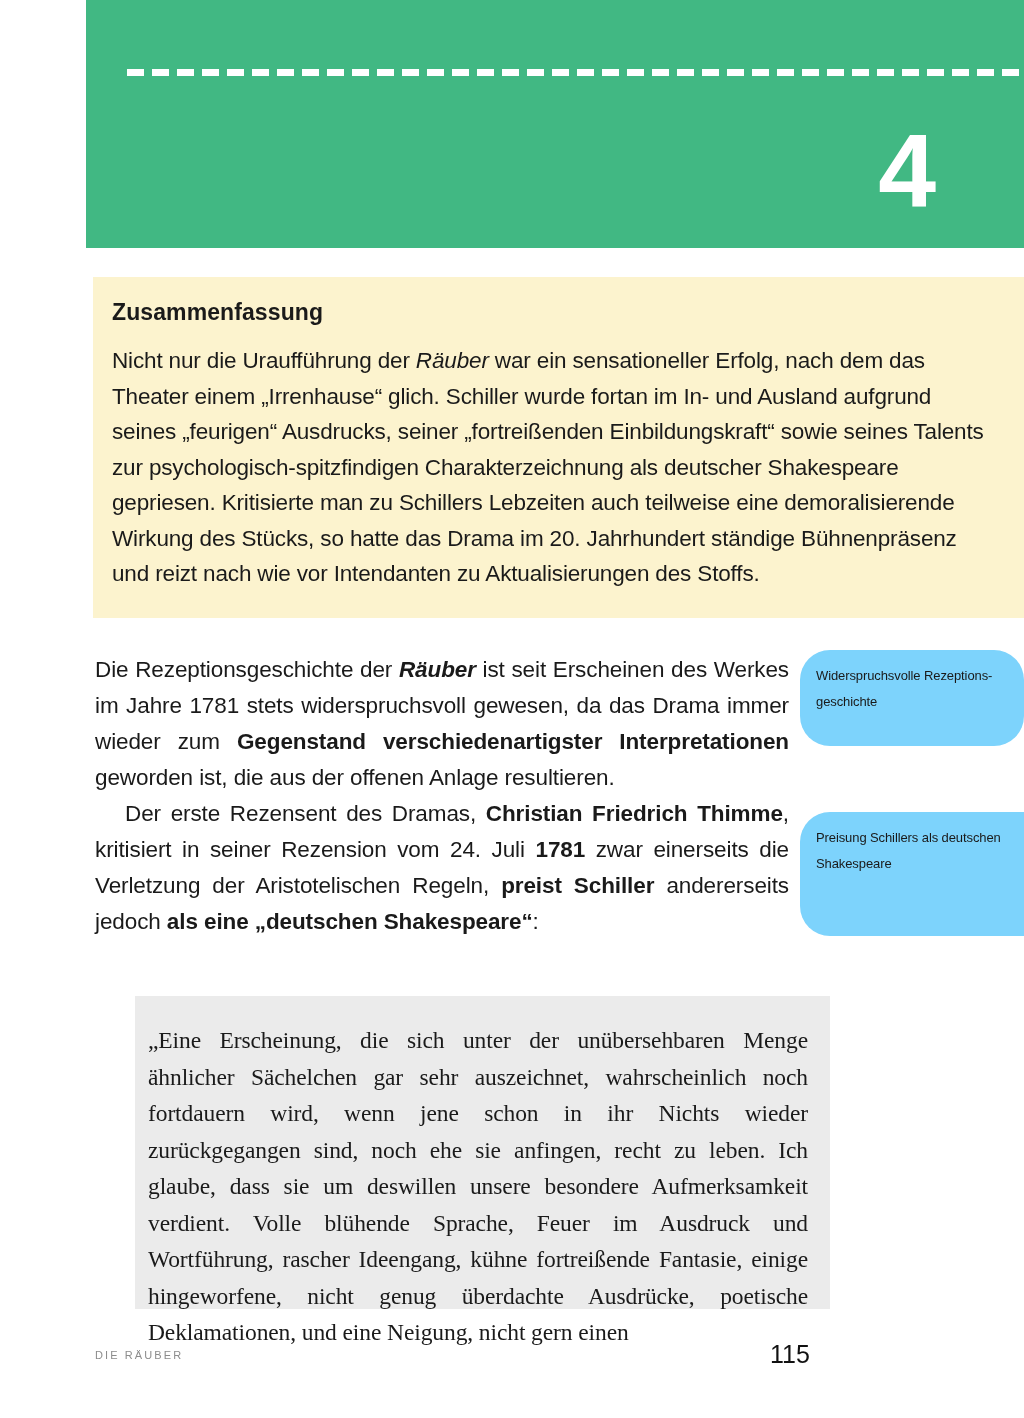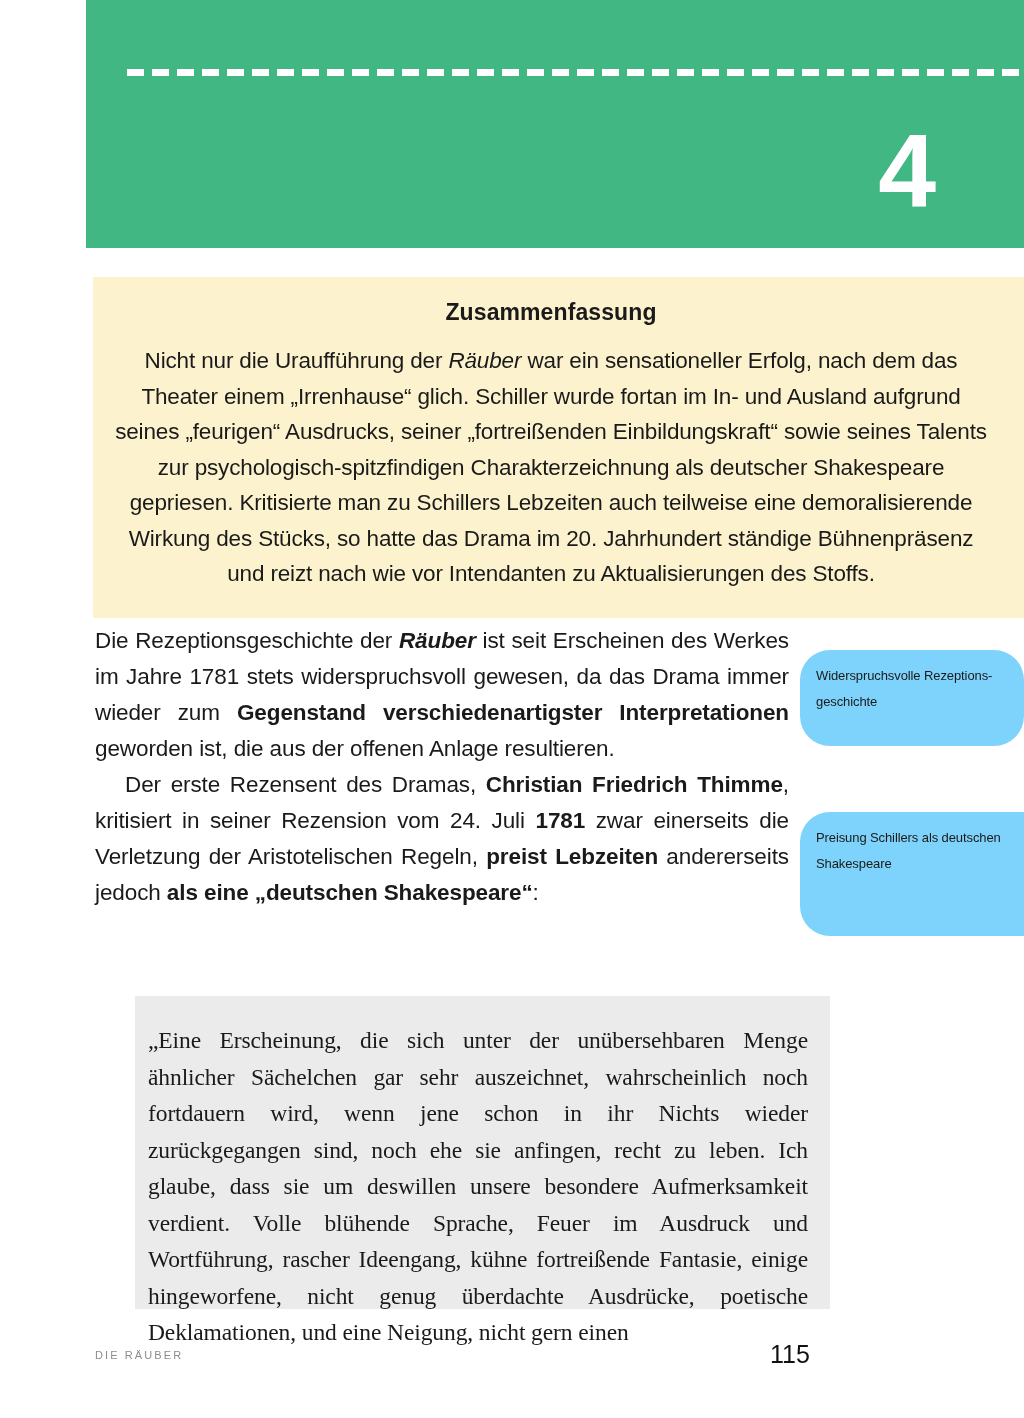--- a/index.html
+++ b/index.html
@@ -65,21 +65,20 @@
   
   .summary-box {
     position: absolute;
     left: 93px;
     top: 277px;
     width: 931px;
     height: 341px;
     background: #fcf3ce;
     box-sizing: border-box;
     padding: 22px 34px 18px 19px;
-    text-align: center;
   }
   .summary-title {
     font-family: "Liberation Sans", sans-serif;
     font-size: 23px;
     font-weight: 700;
     color: #1a1a1a;
     margin: 0 0 17px 0;
     letter-spacing: 0.1px;
   }
   .summary-text {
@@ -90,21 +89,21 @@
     line-height: 35.5px;
     margin: 0;
     letter-spacing: -0.15px;
   }
   .summary-text em { font-style: italic; }
 
   
   .body-col {
     position: absolute;
     left: 95px;
-    top: 623px;
+    top: 652px;
     width: 694px;
   }
   .body-par {
     font-family: "Liberation Sans", sans-serif;
     font-size: 22.5px;
     color: #1a1a1a;
     line-height: 36px;
     margin: 0;
     text-align: justify;
     letter-spacing: -0.1px;
@@ -187,21 +186,21 @@
 <section class="summary-box">
   <h2 class="summary-title">Zusammenfassung</h2>
   <p class="summary-text">
     <span>Nicht nur die Uraufführung der </span><em>Räuber</em><span> war ein sensationeller Erfolg, nach dem das Theater einem „Irrenhause“ glich. Schiller wurde fortan im In- und Ausland aufgrund seines „feurigen“ Ausdrucks, seiner „fortreißenden Einbildungskraft“ sowie seines Talents zur psychologisch-spitzfindigen Charakterzeichnung als deutscher Shakespeare gepriesen. Kritisierte man zu Schillers Lebzeiten auch teilweise eine demoralisierende Wirkung des Stücks, so hatte das Drama im 20. Jahrhundert ständige Bühnenpräsenz und reizt nach wie vor Intendanten zu Aktualisierungen des Stoffs.</span>
   </p>
 </section>
 
 <div class="body-col">
   <p class="body-par"><span>Die Rezeptionsgeschichte der </span><i>Räuber</i><span> ist seit Erscheinen des Werkes im Jahre 1781 stets widerspruchsvoll gewesen, da das Drama immer wieder zum </span><b>Gegenstand verschiedenartigster Interpretationen</b><span> geworden ist, die aus der offenen Anlage re­sultieren.</span></p>
 
-  <p class="body-par indent"><span>Der erste Rezensent des Dramas, </span><b>Christian Friedrich Thimme</b><span>, kritisiert in seiner Rezension vom 24. Juli </span><b>1781</b><span> zwar einerseits die Verletzung der Aristotelischen Regeln, </span><b>preist Lebzeiten</b><span> ande­rerseits jedoch </span><b>als eine „deutschen Shakespeare“</b><span>:</span></p>
+  <p class="body-par indent"><span>Der erste Rezensent des Dramas, </span><b>Christian Friedrich Thimme</b><span>, kritisiert in seiner Rezension vom 24. Juli </span><b>1781</b><span> zwar einerseits die Verletzung der Aristotelischen Regeln, </span><b>preist Schiller</b><span> ande­rerseits jedoch </span><b>als eine „deutschen Shakespeare“</b><span>:</span></p>
 </div>
 
 <aside class="margin-note" id="note-1">Widerspruchs­volle Rezeptions­geschichte</aside>
 
 <aside class="margin-note" id="note-2">Preisung Schillers als deutschen Shakespeare</aside>
 
 <blockquote class="quote-box">
   <p class="quote-text">„Eine Erscheinung, die sich unter der unübersehbaren Menge ähnlicher Sächelchen gar sehr auszeichnet, wahrscheinlich noch fortdauern wird, wenn jene schon in ihr Nichts wieder zurückgegangen sind, noch ehe sie anfingen, recht zu leben. Ich glaube, dass sie um deswillen unsere besondere Aufmerk­samkeit verdient. Volle blühende Sprache, Feuer im Ausdruck und Wortführung, rascher Ideengang, kühne fortreißende Fan­tasie, einige hingeworfene, nicht genug überdachte Ausdrücke, poetische Deklamationen, und eine Neigung, nicht gern einen</p>
 </blockquote>
 

